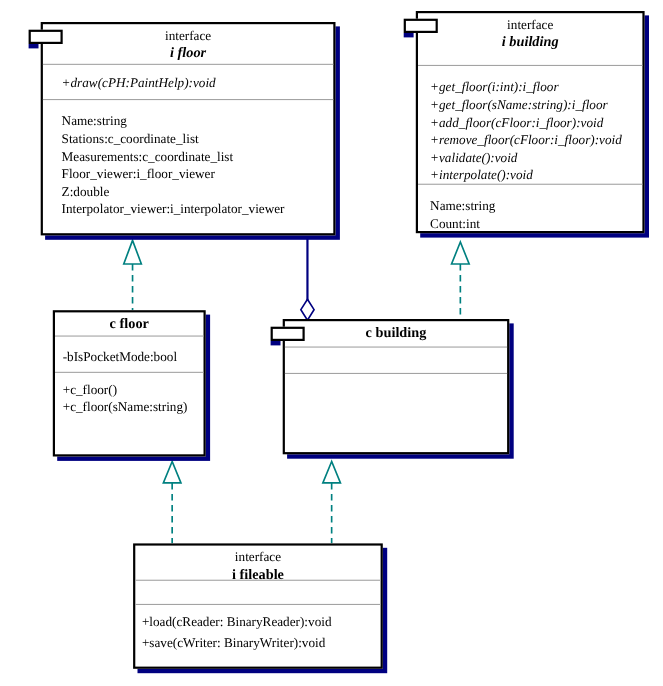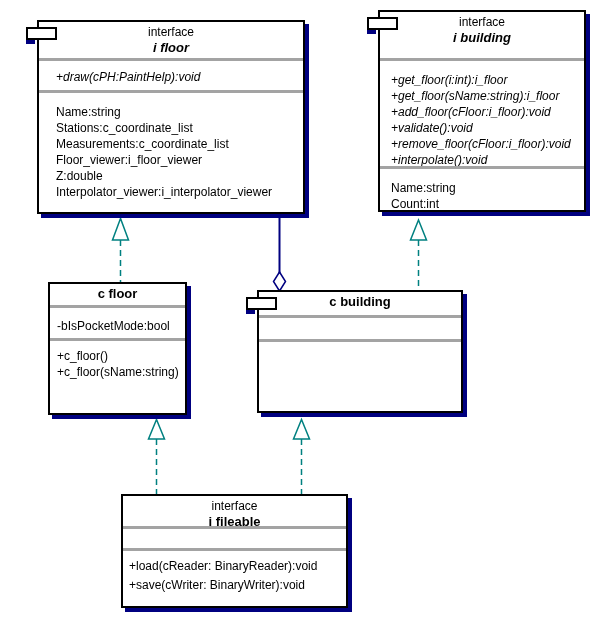--- a/index.html
+++ b/index.html
@@ -1,37 +1,37 @@
 <!DOCTYPE html>
 <html><head>
 <meta charset="utf-8">
 <style>
   html, body { margin: 0; padding: 0; background: #ffffff; }
   #canvas {
     position: relative;
     width: 603px;
     height: 624px;
     background: #ffffff;
-    font-family: Liberation Sans, sans-serif;
+    font-family: Liberation Serif, serif;
     color: #000000;
     overflow: hidden;
   }
   * { box-sizing: border-box; }
 
   .uml-box {
     position: absolute;
     background: #ffffff;
     border: 2px solid #000000;
     box-shadow: 4px 4px 0 0 #000080;
     z-index: 2;
     display: flex;
     flex-direction: column;
   }
   .compartment { width: 100%; overflow: hidden; }
-  .compartment + .compartment { border-top: 3px solid #a3a3a3; }
+  .compartment + .compartment { border-top: 1px solid #a3a3a3; }
   .fill { flex: 1 1 auto; }
 
   .stereotype {
     font-size: 12px;
     line-height: 15px;
     text-align: center;
     padding-top: 3px;
   }
   .box-name {
     font-size: 13px;
@@ -142,22 +142,22 @@
   <div id="box-i-building" class="uml-box" style="left:378px; top:10px; width:208px; height:202px;">
     <div class="tab"></div>
     <div class="compartment" style="height:36px;">
       <div class="stereotype">interface</div>
       <div class="box-name it">i building</div>
     </div>
     <div class="compartment ops" style="height:112px;">
       <div class="member it">+get_floor(i:int):i_floor</div>
       <div class="member it">+get_floor(sName:string):i_floor</div>
       <div class="member it">+add_floor(cFloor:i_floor):void</div>
+      <div class="member it">+remove_floor(cFloor:i_floor):void</div>
       <div class="member it">+validate():void</div>
-      <div class="member it">+remove_floor(cFloor:i_floor):void</div>
       <div class="member it">+interpolate():void</div>
     </div>
     <div class="compartment attrs fill">
       <div class="member">Name:string</div>
       <div class="member">Count:int</div>
     </div>
   </div>
 
   <div id="box-c-floor" class="uml-box" style="left:48px; top:282px; width:139px; height:133px;">
     <div class="compartment" style="height:21px;">

